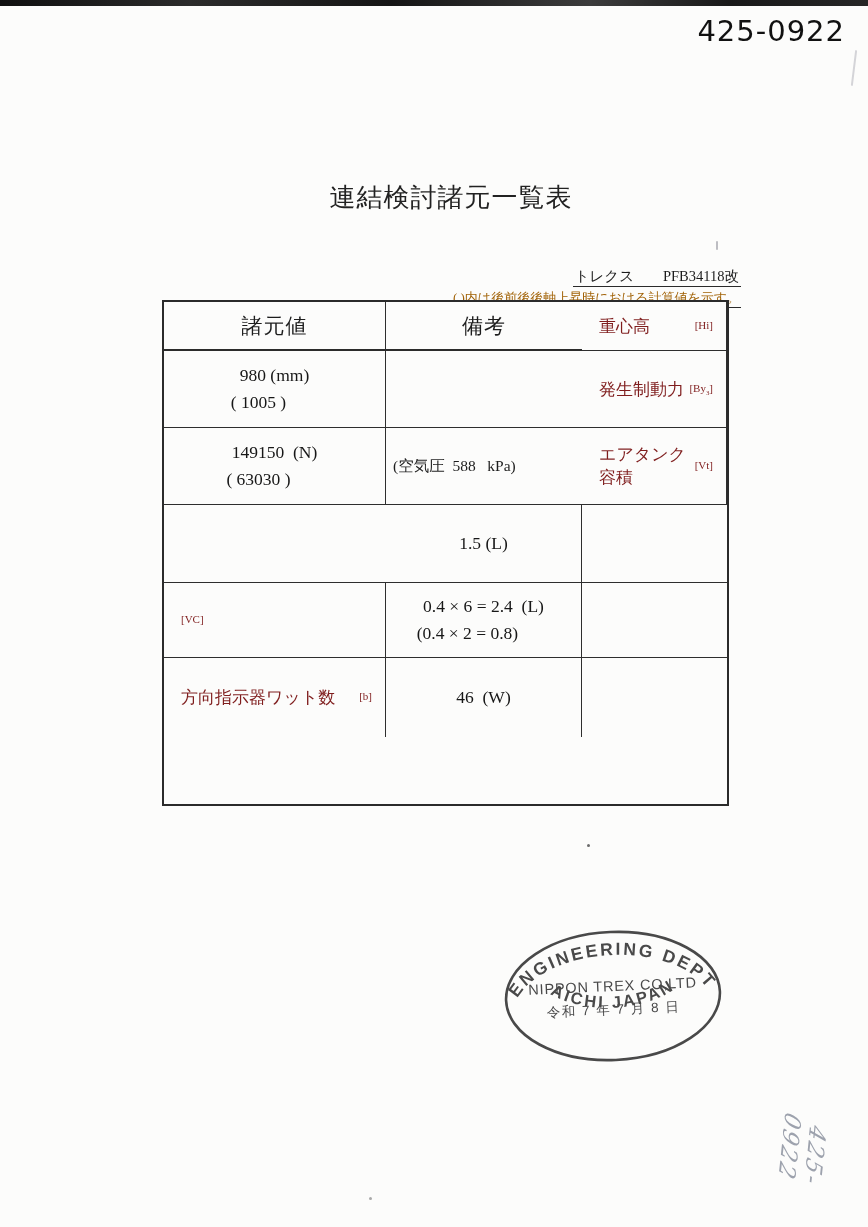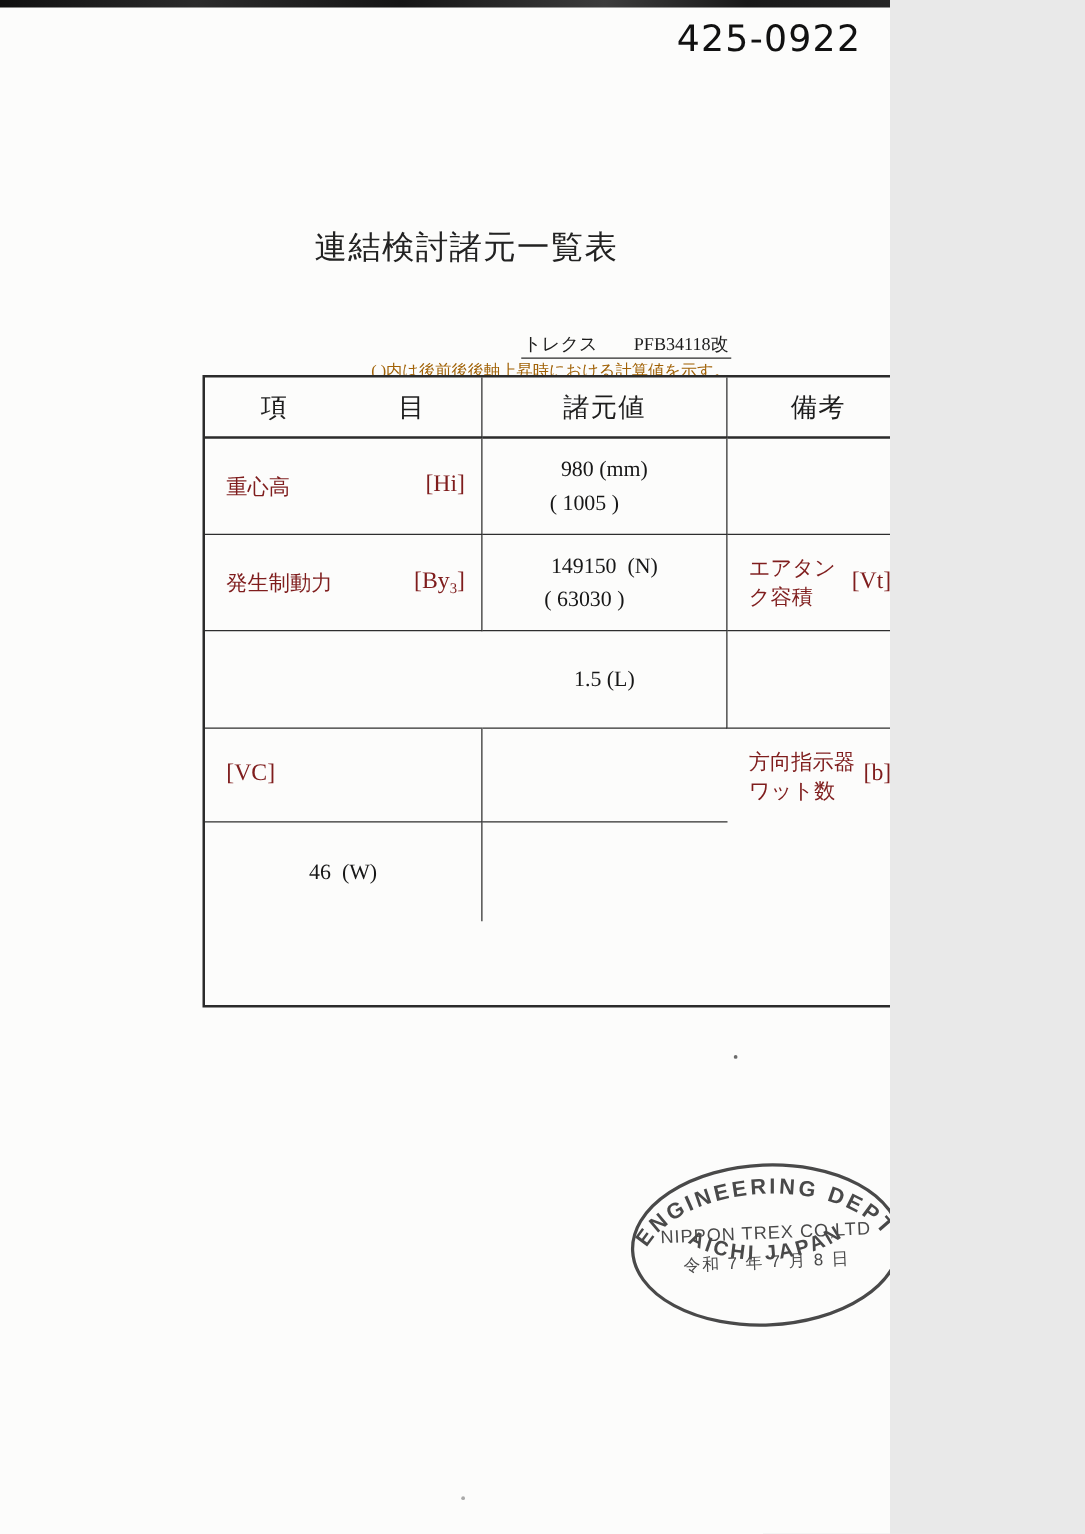--- a/index.html
+++ b/index.html
@@ -1,18 +1,18 @@
 <!DOCTYPE html>
 <html><head>
 <meta charset="utf-8">
 <style>
   html,body { margin:0; padding:0; background:#e9e9e9; }
   .page {
     position: relative;
-    width: 712px; height: 1227px;
+    width: 868px; height: 1227px;
     background: #fcfcfb;
     overflow: hidden;
     font-family: "Liberation Serif", "DejaVu Serif", serif;
     color: #1e1e1e;
   }
   .scan-bar {
     position: absolute; top: 0; left: 0; width: 100%; height: 6px;
     background: linear-gradient(90deg,#101010 0%,#2b2b2b 22%,#151515 45%,#3c3c3c 68%,#191919 84%,#262626 100%);
   }
   .doc-number {
@@ -42,21 +42,21 @@
     grid-template-columns: 222px 196px 1fr;
     grid-template-rows: 49px 77px 77px 78px 75px 79px 1fr;
     background: #fcfcfb;
   }
   .cell { box-sizing: border-box; display: flex; align-items: center; }
   .br  { border-right: 1.5px solid #2e2e2e; }
   .bb  { border-bottom: 1.5px solid #2e2e2e; }
   .bb2 { border-bottom: 2px solid #2b2b2b; }
   .h-cell { justify-content: center; font-size: 21px; letter-spacing: 1px; color: #1d1d1d; white-space: pre; }
   .c-label { justify-content: space-between; padding: 0 13px 0 17px; font-size: 17px; color: #7f1d1d; }
-  .c-label .code { font-size: 19px; white-space: pre; }
+  .c-label .code { font-size: 11px; white-space: pre; }
   .c-label .code sub { font-size: 0.62em; }
   .c-value { flex-direction: column; justify-content: center; font-size: 17.5px; line-height: 1.55; color: #171717; }
   .c-value .vline { white-space: pre; }
   .c-value .v2 { transform: translateX(-16px); }
   .c-value.small { font-size: 15px; }
   .c-remark { padding-left: 7px; font-size: 15.5px; white-space: pre; color: #1d1d1d; }
   .stamp {
     position: absolute; top: 925px; left: 497px;
     transform: rotate(-2.5deg); opacity: 0.92;
   }
@@ -85,21 +85,20 @@
 
   <h1 class="title">連結検討諸元一覧表</h1>
 
   <div class="notes">
     <div><span class="note1">トレクス　　PFB34118改</span></div>
     <div><span class="note2">( )内は後前後後軸上昇時における計算値を示す。</span></div>
   </div>
 
   <div class="spec-table">
 
-    <div class="cell h-cell br bb2">項　　　　目</div>
     <div class="cell h-cell br bb2">諸元値</div>
     <div class="cell h-cell bb2">備考</div>
 
     <div class="cell c-label br bb">
       <span class="lab">重心高</span>
       <span class="code"><span>[Hi]</span><sub></sub><span></span></span>
     </div>
     <div class="cell c-value br bb">
       <div class="vline v1">980 (mm)</div>
       <div class="vline v2">( 1005 )</div>
@@ -107,35 +106,40 @@
     <div class="cell c-remark bb"></div>
 
     <div class="cell c-label br bb">
       <span class="lab">発生制動力</span>
       <span class="code"><span>[By</span><sub>3</sub><span>]</span></span>
     </div>
     <div class="cell c-value br bb">
       <div class="vline v1">149150  (N)</div>
       <div class="vline v2">( 63030 )</div>
     </div>
+    <div class="cell c-remark bb">(空気圧  588   kPa)</div>
 
     <div class="cell c-label br bb">
       <span class="lab">エアタンク容積</span>
       <span class="code"><span>[Vt]</span><sub></sub><span></span></span>
     </div>
     <div class="cell c-remark bb"></div>
 
     <div class="cell c-value br bb">
       <div class="vline v1">1.5 (L)</div>
       <div class="vline v2"></div>
     </div>
     <div class="cell c-remark bb"></div>
 
     <div class="cell c-label br bb">
       <span class="code"><span>[VC]</span><sub></sub><span></span></span>
+    </div>
+    <div class="cell c-value br bb">
+      <div class="vline v1">0.4 × 6 = 2.4  (L)</div>
+      <div class="vline v2">(0.4 × 2 = 0.8)</div>
     </div>
     <div class="cell c-remark bb"></div>
 
     <div class="cell c-label br">
       <span class="lab">方向指示器ワット数</span>
       <span class="code"><span>[b]</span><sub></sub><span></span></span>
     </div>
     <div class="cell c-value br">
       <div class="vline v1">46  (W)</div>
       <div class="vline v2"></div>

